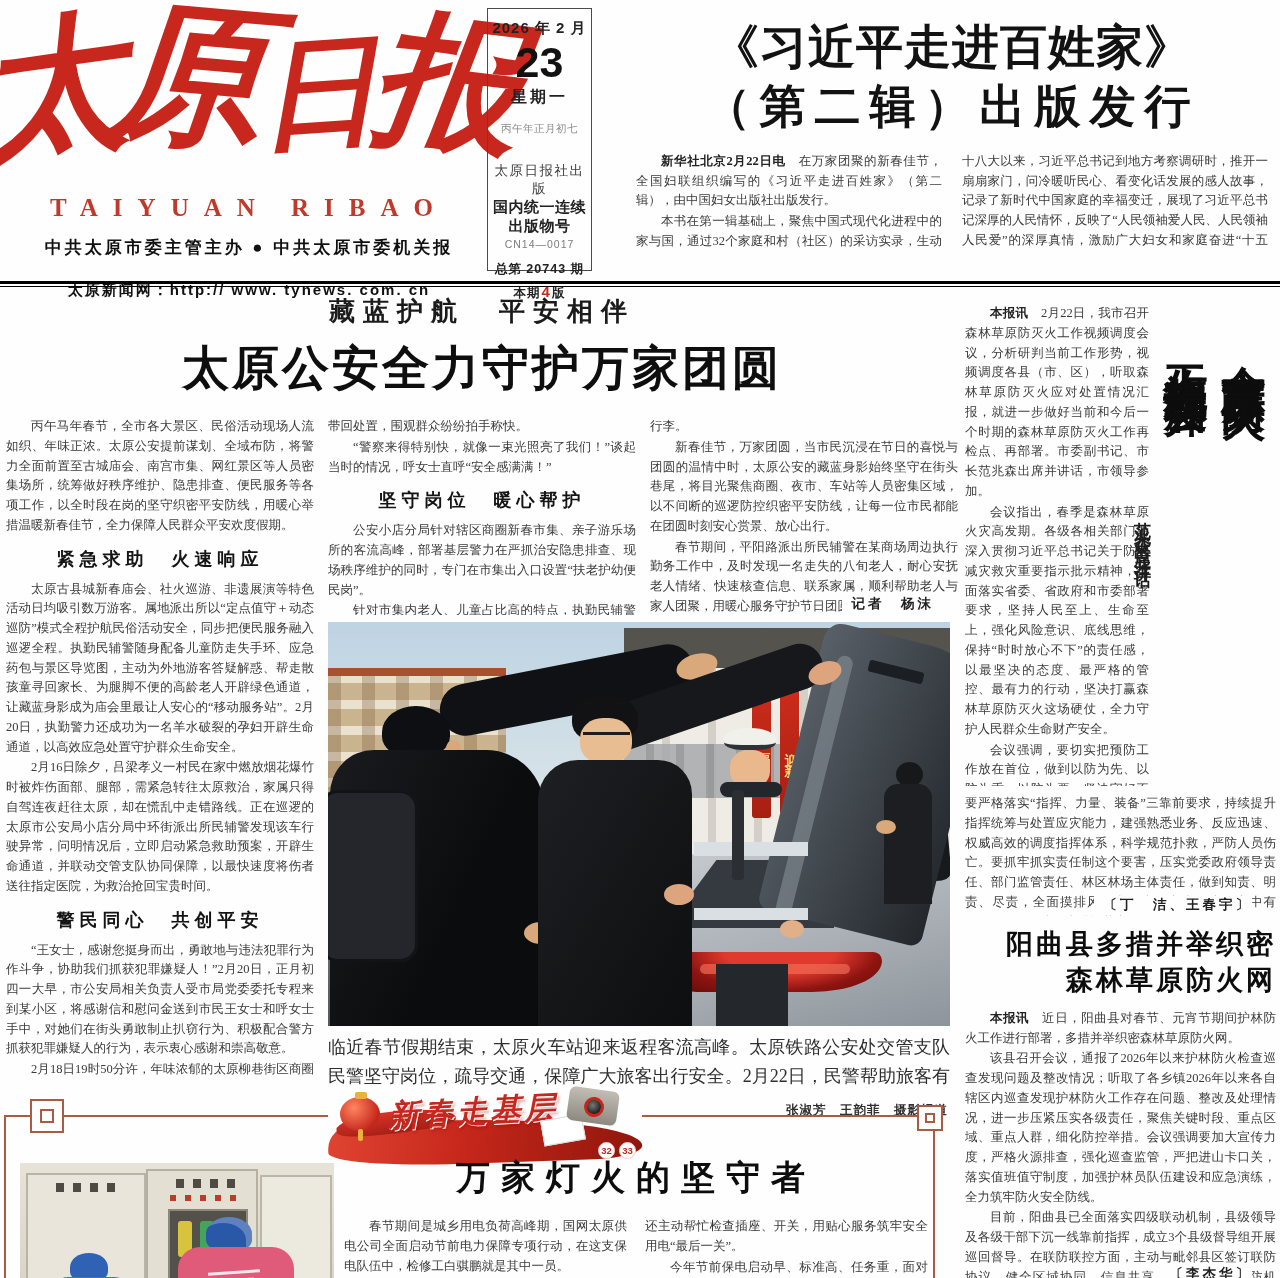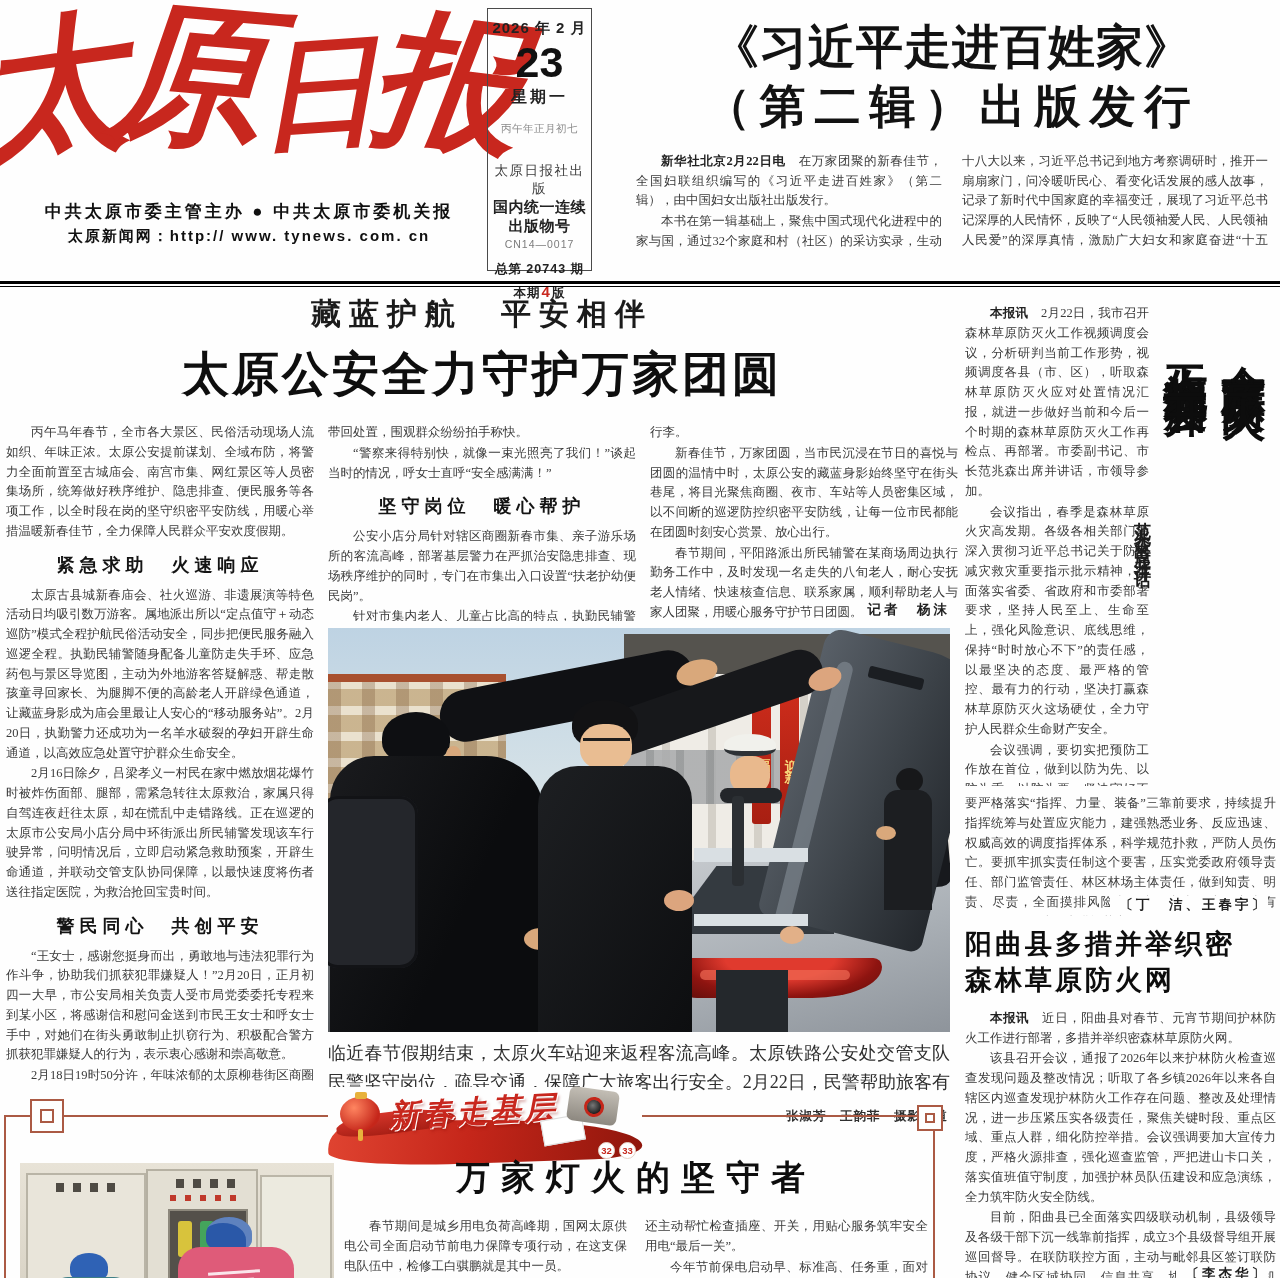--- a/index.html
+++ b/index.html
@@ -16,21 +16,21 @@
   .mast{position:absolute;left:24px;top:4px;width:450px;height:274px;text-align:center}
   .mast-title{height:182px;display:flex;justify-content:center;align-items:flex-start;
               color:var(--red);font-family:var(--serif);font-weight:bold;font-style:italic;line-height:1}
   .mast-title span{display:inline-block;font-size:148px}
   .mast-title span:nth-child(1){transform:rotate(-8deg) translateY(10px)}
   .mast-title span:nth-child(2){transform:rotate(5deg) scale(1.04) translateY(-2px);margin-left:-10px}
   .mast-title span:nth-child(3){font-size:120px;transform:rotate(-4deg) translateY(30px);margin-left:-6px}
   .mast-title span:nth-child(4){transform:rotate(7deg) translateY(6px);margin-left:-2px}
   .mast-latin{margin-top:8px;color:#c03a2b;font-size:25px;font-weight:bold;letter-spacing:15px}
   .mast-org{margin-top:14px;font-family:var(--sans);font-weight:bold;font-size:17px;letter-spacing:3px;color:#101010}
-  .mast-site{margin-top:4px;font-family:var(--sans);font-weight:bold;font-size:15px;letter-spacing:2px;color:#101010}
+  .mast-site{margin-top:22px;font-family:var(--sans);font-weight:bold;font-size:15px;letter-spacing:2px;color:#101010}
 
   
   .datebox{position:absolute;left:487px;top:8px;width:105px;height:263px;border:1px solid #4a4a4a;
            text-align:center;font-family:var(--sans);color:#222;padding-top:10px}
   .db-ym{font-size:15px;font-weight:bold;letter-spacing:1px}
   .db-day{font-size:43px;font-weight:bold;line-height:1.15;color:#111}
   .db-week{font-size:16px;font-weight:bold;letter-spacing:3px}
   .db-lunar{font-size:10.5px;color:#8a8a8a;margin-top:14px;letter-spacing:.5px}
   .db-pub{font-family:var(--serif);font-size:13.5px;margin-top:26px;letter-spacing:1.5px;color:#3d3d3d}
   .db-issn-label{font-size:15px;font-weight:bold;margin-top:0;letter-spacing:.5px}
@@ -53,28 +53,28 @@
 
   
   .para{font-size:12.5px;line-height:1.58;text-align:justify;text-indent:2em;margin-bottom:1px;color:var(--body)}
   .para b{color:#222}
   .noind{text-indent:0}
   .subhead{text-align:center;font-family:var(--sans);font-weight:bold;font-size:18px;
            letter-spacing:5px;color:#141414;margin:11px 0 9px;text-indent:0}
 
   
   .mainart{position:absolute;left:6px;top:294px;width:952px;height:784px}
-  .kicker{text-align:center;font-family:var(--sans);font-weight:bold;font-size:30px;letter-spacing:8px;color:#1b1b1b}
+  .kicker{text-align:center;font-family:var(--sans);font-weight:bold;font-size:26px;letter-spacing:8px;color:#1b1b1b}
   .mainhead{text-align:center;font-family:var(--sans);font-weight:900;font-size:47px;letter-spacing:3px;color:#0e0e0e;margin-top:8px}
   .cols{display:flex;gap:14px;margin-top:17px}
   .colA{width:308px;height:660px;overflow:hidden}
   .colstack{flex:1;min-width:0}
   .toprow{display:flex;gap:14px;height:198px;overflow:hidden}
   .tcol{flex:1;position:relative;overflow:hidden}
-  .byline{position:absolute;right:8px;bottom:2px;font-family:var(--sans);font-weight:bold;
+  .byline{position:absolute;right:24px;bottom:2px;font-family:var(--sans);font-weight:bold;
           font-size:13.5px;letter-spacing:3px;color:#1f1f1f;background:#fefefe;padding-left:10px}
 
   
   .photo{position:relative;width:622px;height:404px;margin-top:7px;overflow:hidden;background:#cfe0ec}
   .ph{position:absolute}
   .sky{inset:0;background:linear-gradient(180deg,#bed3e3 0%,#d9e4e8 45%,#efe3d3 78%,#e6dfd3 100%)}
   .bldL{left:0;top:52px;width:178px;height:218px;background:#d9c9a6;
         background-image:repeating-linear-gradient(90deg,rgba(120,85,55,.30) 0 13px,transparent 13px 34px),
         repeating-linear-gradient(180deg,rgba(255,255,255,.45) 0 9px,rgba(150,108,66,.22) 9px 26px)}
   .bldL-roof{left:0;top:46px;width:178px;height:8px;background:#a8502f}
@@ -148,21 +148,21 @@
   .r1{position:relative;height:622px}
   .r1-narrow{position:absolute;left:0;top:4px;width:184px;height:482px;overflow:hidden}
   .r1-vmain{position:absolute;right:2px;top:30px;height:444px;writing-mode:vertical-rl;
             font-family:var(--sans);font-weight:900;font-size:44px;letter-spacing:4px;color:#0d0d0d}
   .r1-vsub{position:absolute;right:60px;top:30px;height:444px;writing-mode:vertical-rl;
            font-family:var(--sans);font-weight:900;font-size:44px;letter-spacing:4px;color:#0d0d0d}
   .r1-vspeaker{position:absolute;right:122px;top:208px;writing-mode:vertical-rl;
                font-family:var(--sans);font-weight:bold;font-size:17px;letter-spacing:7px;color:#1d1d1d}
   .r1-wide{position:absolute;left:0;top:494px;width:311px;height:122px;overflow:hidden}
   .r2{position:absolute;left:0;top:622px;width:311px;height:356px}
-  .r2-h{text-align:left;font-family:var(--sans);font-weight:900;font-size:27px;line-height:1.35;
+  .r2-h{text-align:right;font-family:var(--sans);font-weight:900;font-size:27px;line-height:1.35;
         letter-spacing:3px;color:#0d0d0d;margin:4px 0 10px}
   .r2-text{position:relative;height:276px;overflow:hidden}
 
   
   .bottombox{position:absolute;left:4px;top:1115px;width:931px;height:200px;border:2px solid var(--brown)}
   .ctl{position:absolute;left:24px;top:-18px;width:34px;height:34px;border:2px solid var(--brown);background:#fefefe}
   .ctl2{position:absolute;left:34px;top:-8px;width:14px;height:14px;border:2px solid var(--brown);background:#fefefe}
   .ctr{position:absolute;right:-10px;top:-12px;width:26px;height:26px;border:2px solid var(--brown);background:#fefefe}
   .ctr2{position:absolute;right:-2px;top:-4px;width:10px;height:10px;border:2px solid var(--brown);background:#fefefe}
 
@@ -220,20 +220,21 @@
 
 <div class="page">
 
   <header class="mast">
     <div class="mast-title">
       <span>太</span>
       <span>原</span>
       <span>日</span>
       <span>报</span>
     </div>
+    <div class="mast-latin">TAIYUAN  RIBAO</div>
     <div class="mast-org">中共太原市委主管主办 ● 中共太原市委机关报</div>
     <div class="mast-site">太原新闻网：http:// www. tynews. com. cn</div>
   </header>
 
   <div class="datebox">
     <div class="db-ym">2026 年 2 月</div>
     <div class="db-day">23</div>
     <div class="db-week">星期一</div>
     <div class="db-lunar">丙午年正月初七</div>
     <div class="db-pub">太原日报社出版</div>

